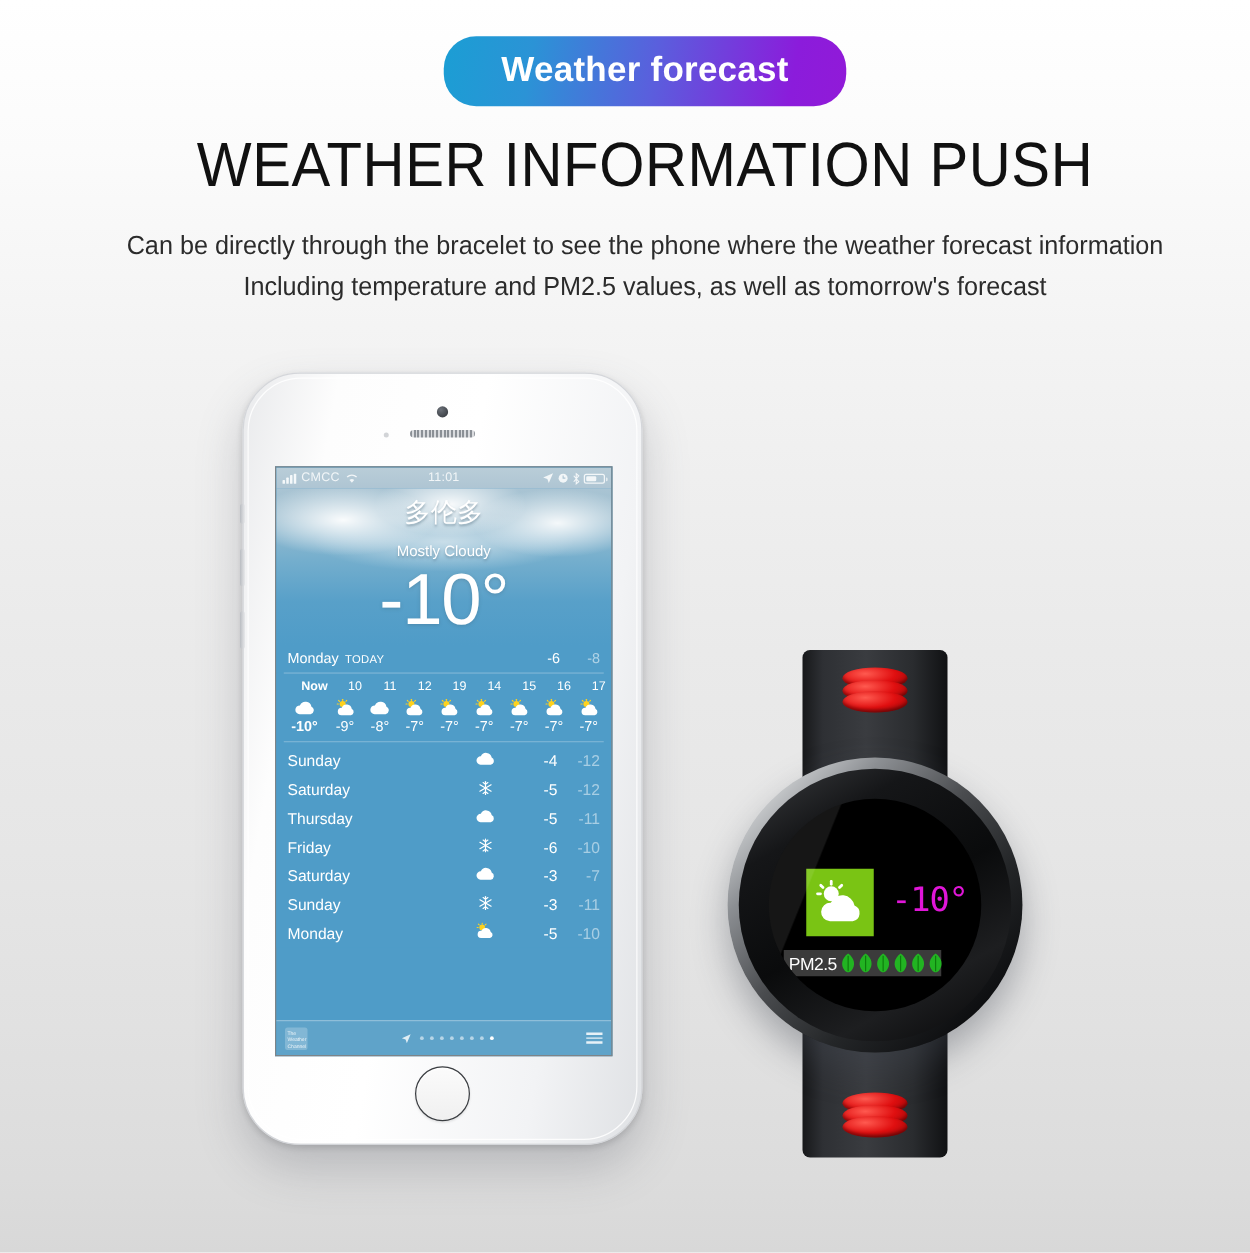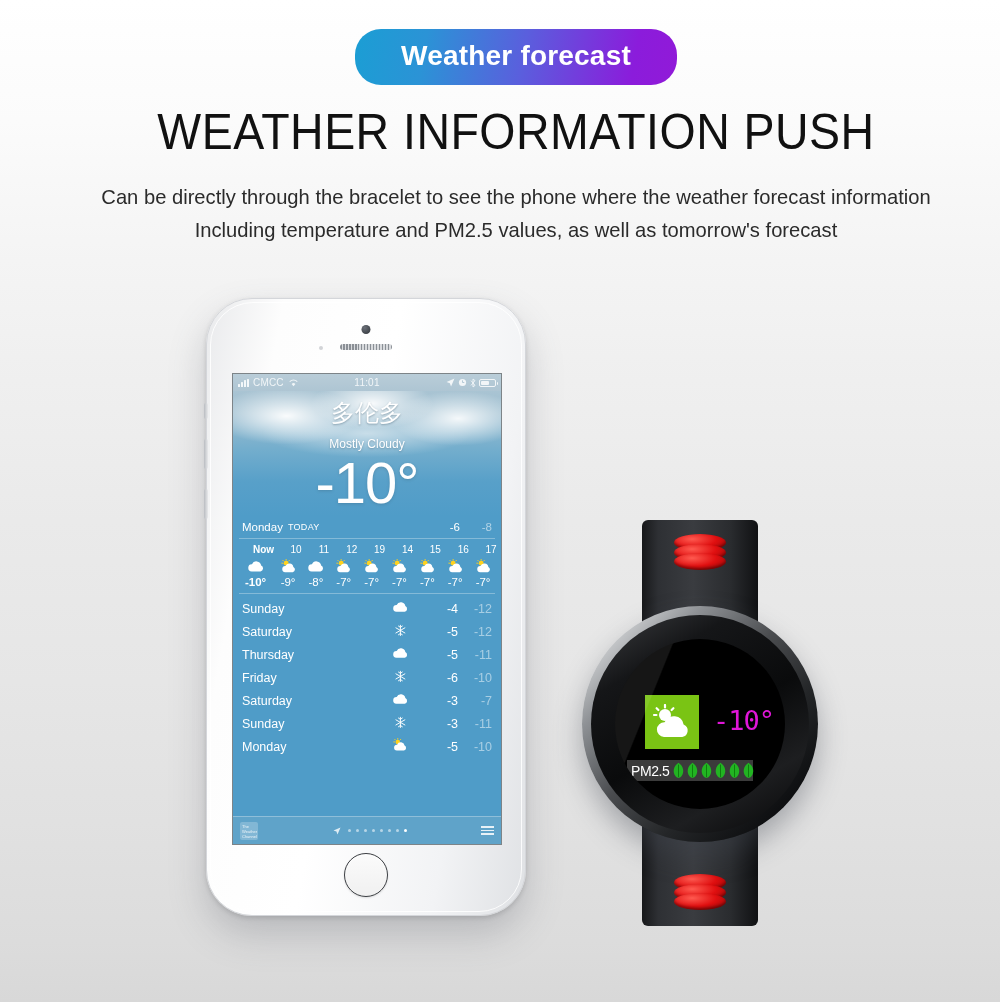--- a/index.html
+++ b/index.html
@@ -49,21 +49,21 @@
     margin-top: 20px;
     font-size: 21px;
     color: #2b2b2b;
     line-height: 1.55;
     transform: scaleX(0.96);
   }
 
   
   .phone {
     position: absolute;
-    left: 206px;
+    left: 194px;
     top: 298px;
     width: 320px;
     height: 618px;
     border-radius: 46px;
     background: linear-gradient(100deg, #e9eaec 0%, #fdfdfd 18%, #ffffff 46%, #f2f3f5 78%, #dfe1e4 100%);
     box-shadow: 0 18px 36px rgba(90,95,105,0.28), 0 2px 5px rgba(0,0,0,0.14);
     border: 1px solid #d4d6da;
     box-sizing: border-box;
   }
   .phone-bezel-shine {
@@ -189,21 +189,21 @@
       radial-gradient(ellipse 95px 40px at 52% 10%, rgba(255,255,255,0.92) 0%, rgba(255,255,255,0.0) 64%),
       radial-gradient(ellipse 110px 44px at 84% 22%, rgba(255,255,255,0.9) 0%, rgba(255,255,255,0.0) 62%),
       radial-gradient(ellipse 150px 34px at 50% 34%, rgba(255,255,255,0.55) 0%, rgba(255,255,255,0.0) 70%),
       linear-gradient(to bottom, #a9c4d3 0%, #9dbed0 18%, #74aecd 46%, #58a0c9 72%, #4f9cc8 100%);
     text-align: center;
     color: #ffffff;
     box-sizing: border-box;
     padding-top: 9px;
   }
   .wx-city {
-    font-size: 24px;
+    font-size: 21px;
     line-height: 1.05;
     text-shadow: 0 1px 2px rgba(60,90,110,0.45);
     font-weight: normal;
   }
   .wx-cond {
     font-size: 12px;
     margin-top: 12px;
     text-shadow: 0 1px 2px rgba(60,90,110,0.4);
   }
   .wx-temp {

